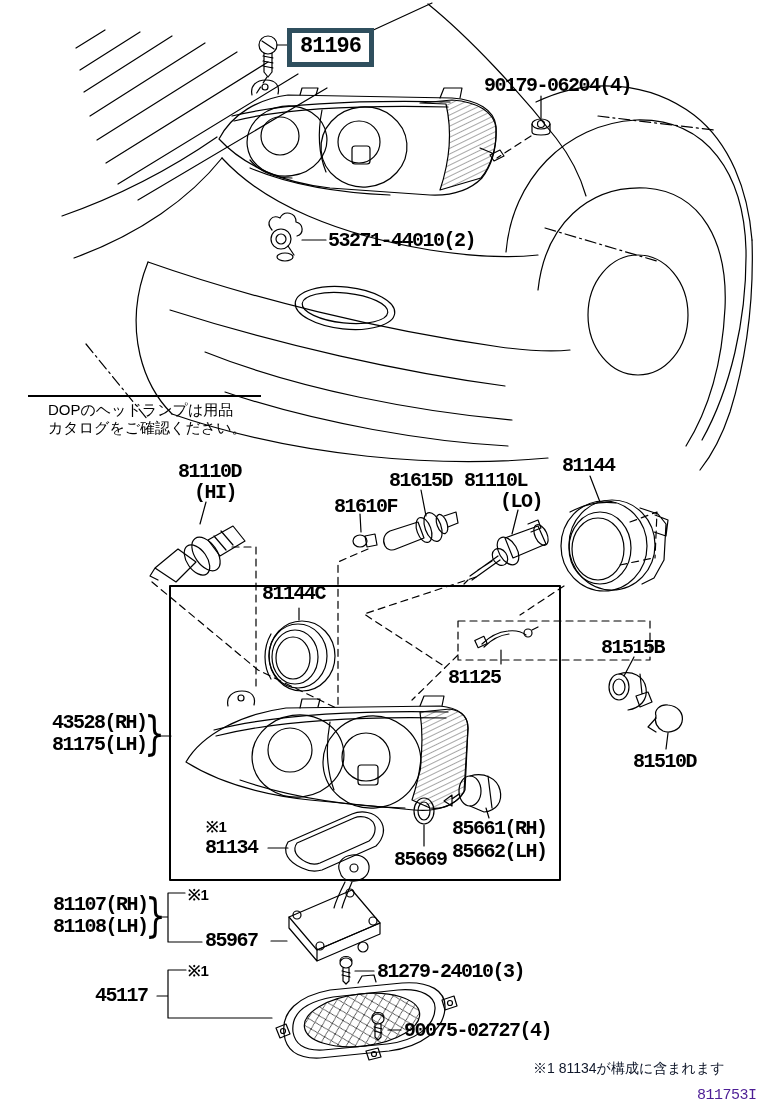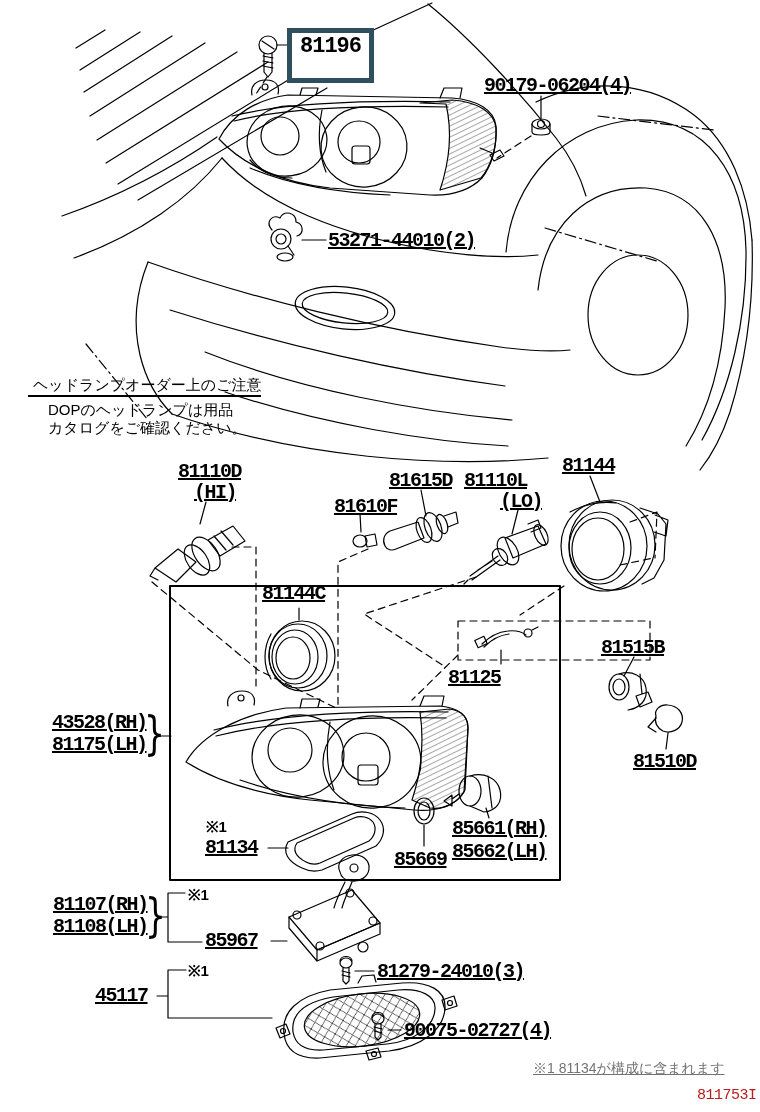--- a/index.html
+++ b/index.html
@@ -1,31 +1,31 @@
 <!DOCTYPE html>
 <html><head>
 <meta charset="utf-8">
 <style>
   html,body{margin:0;padding:0;background:#fff;}
   #page{position:relative;width:760px;height:1112px;background:#fff;overflow:hidden;
         font-family:"Liberation Sans",sans-serif;color:#000;}
   #art{position:absolute;left:0;top:0;}
   .lbl{position:absolute;white-space:nowrap;color:#000;
-       font:700 20px "Liberation Mono","DejaVu Sans Mono",monospace;letter-spacing:-1.5px;line-height:1;text-decoration:underline;}
+       font:700 20px "Liberation Mono","DejaVu Sans Mono",monospace;letter-spacing:-1.5px;line-height:1;}
   .ref{position:absolute;white-space:nowrap;color:#000;
        font:700 15px "Liberation Sans",sans-serif;line-height:1;}
   .brace{position:absolute;color:#000;font:400 47px/0.92 "DejaVu Sans",sans-serif;
          transform:scaleX(.7);transform-origin:left top;}
   .hlbox{position:absolute;left:287px;top:28px;border:5px solid #2f4f5e;background:#fff;
-         padding:3px 8px 20px 8px;}
+         padding:3px 8px 4px 8px;}
   .hlbox span{font:700 22px "Liberation Mono","DejaVu Sans Mono",monospace;letter-spacing:-1px;line-height:1;}
   .jp{position:absolute;white-space:nowrap;color:#000;font:400 15px "Liberation Sans",sans-serif;line-height:1;}
   .rule{position:absolute;border-top:2px solid #000;height:0;}
-  .foot{position:absolute;white-space:nowrap;color:#737373;font:400 14px "Liberation Sans",sans-serif;line-height:1;text-decoration:underline;}
-  .doc{position:absolute;white-space:nowrap;color:#b91c1c;font:400 15px "Liberation Mono",monospace;letter-spacing:-0.5px;line-height:1;}
+  .foot{position:absolute;white-space:nowrap;color:#0f172a;font:400 14px "Liberation Sans",sans-serif;line-height:1;}
+  .doc{position:absolute;white-space:nowrap;color:#4c1d95;font:400 15px "Liberation Mono",monospace;letter-spacing:-0.5px;line-height:1;}
 </style>
 </head>
 <body>
 
 <div id="page">
 
 <svg id="art" width="760" height="1112" viewBox="0 0 760 1112" fill="none" stroke="#000" stroke-width="1.2" stroke-linecap="round" stroke-linejoin="round">
   <defs>
     <pattern id="hatch" width="5" height="5" patternUnits="userSpaceOnUse" patternTransform="rotate(64)">
       <line x1="0" y1="0" x2="0" y2="5" stroke="#000" stroke-width="0.7"></line>
@@ -315,21 +315,20 @@
   <div class="lbl" style="left:53px;top:917px">81108(LH)</div>
   <div class="brace" style="left:145px;top:893px">}</div>
   <div class="ref" style="left:188px;top:887px">※1</div>
   <div class="lbl" style="left:205px;top:931px">85967</div>
   <div class="lbl" style="left:377px;top:962px">81279-24010(3)</div>
 
   <div class="ref" style="left:188px;top:963px">※1</div>
   <div class="lbl" style="left:95px;top:986px">45117</div>
   <div class="lbl" style="left:404px;top:1021px">90075-02727(4)</div>
 
-  <div class="jp" style="left:33px;top:377px">ヘッドランプオーダー上のご注意</div>
   <div class="rule" style="left:28px;top:395px;width:233px"></div>
   <div class="jp" style="left:48px;top:402px">DOPのヘッドランプは用品</div>
   <div class="jp" style="left:48px;top:420px">カタログをご確認ください。</div>
 
   <div class="foot" style="left:533px;top:1061px">※1 81134が構成に含まれます</div>
   <div class="doc" style="left:697px;top:1088px">811753I</div>
 
 </div>
 
 </body></html>

